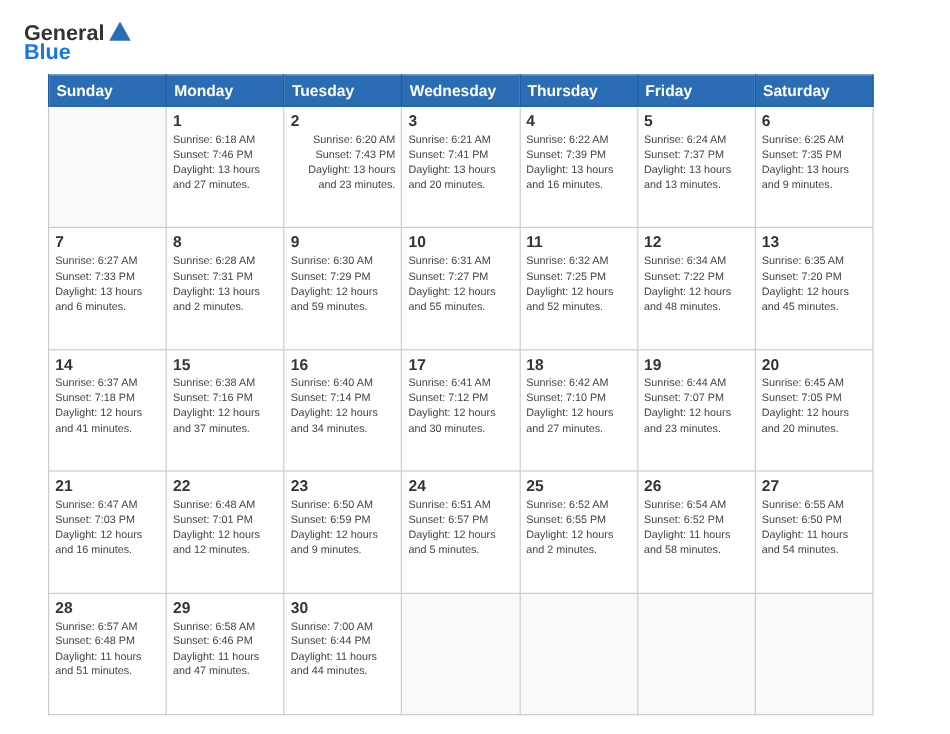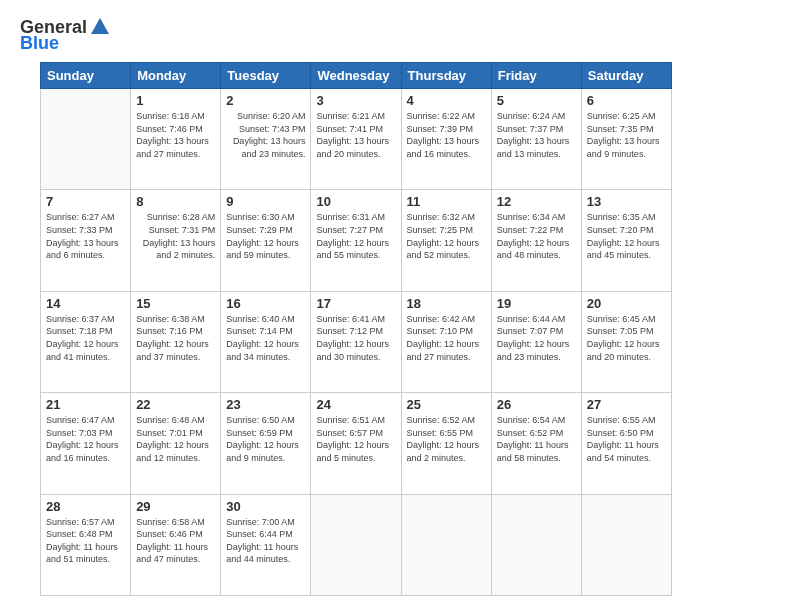--- a/index.html
+++ b/index.html
@@ -4,21 +4,21 @@
   <style>
     * { margin: 0; padding: 0; box-sizing: border-box; }
     body {
       font-family: Arial, sans-serif;
       background: #fff;
       width: 792px;
       height: 612px;
       overflow: hidden;
     }
     .page {
-      width: 672px;
+      width: 728px;
       height: 612px;
       padding: 16px 20px;
       display: flex;
       flex-direction: column;
     }
     .header {
       display: flex;
       justify-content: space-between;
       align-items: flex-start;
       margin-bottom: 10px;
@@ -173,21 +173,21 @@
         <tr>
           <td>
             <span class="day-num">7</span>
             <div class="day-info" style="white-space: pre-line;">Sunrise: 6:27 AM
 Sunset: 7:33 PM
 Daylight: 13 hours
 and 6 minutes.</div>
           </td>
           <td>
             <span class="day-num">8</span>
-            <div class="day-info" style="white-space: pre-line; text-align: right;">Sunrise: 6:28 AM
+            <div class="day-info" style="white-space: pre-line;">Sunrise: 6:28 AM
 Sunset: 7:31 PM
 Daylight: 13 hours
 and 2 minutes.</div>
           </td>
           <td>
             <span class="day-num">9</span>
             <div class="day-info" style="white-space: pre-line;">Sunrise: 6:30 AM
 Sunset: 7:29 PM
 Daylight: 12 hours
 and 59 minutes.</div>

